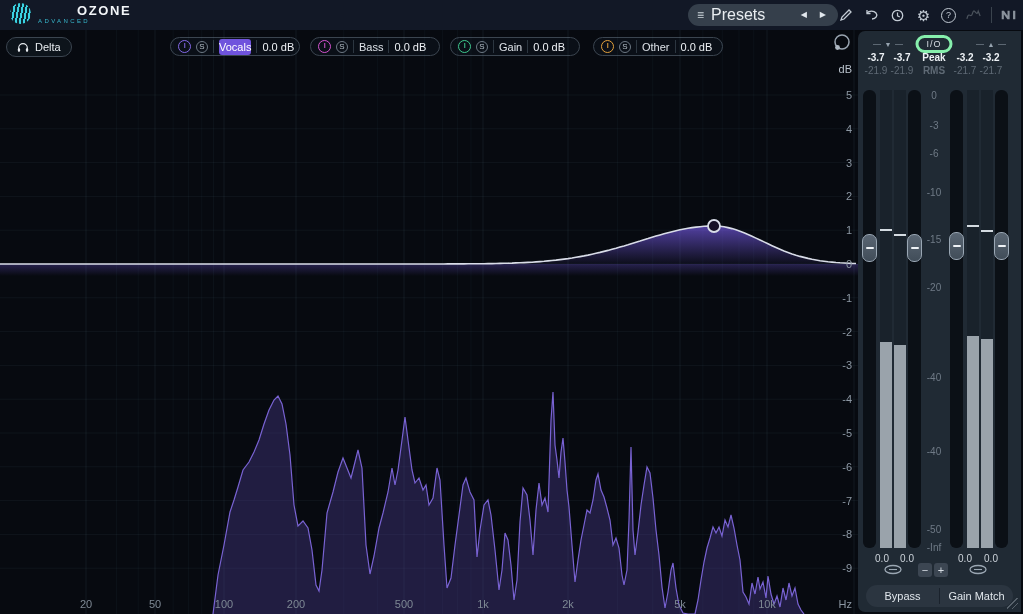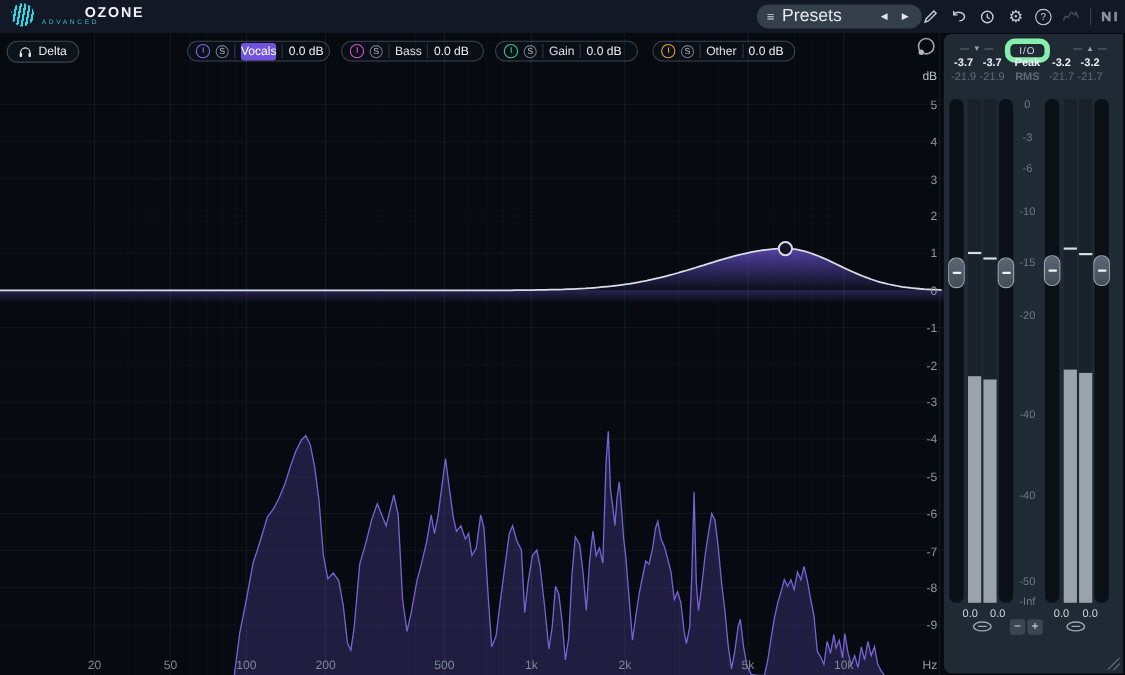--- a/index.html
+++ b/index.html
@@ -30,21 +30,21 @@
   .bname.active{background:#6f53dd;color:#fff;}
   .bgain{color:#eef1f5;font-size:11px;width:44px;text-align:left;flex:none;}
   .listen{position:absolute;left:831px;top:31px;}
   
   #spec-svg{position:absolute;left:0;top:30px;}
   
   #io-panel{position:absolute;left:858px;top:31px;width:163px;height:581px;background:#202a34;border-radius:7px 0 0 7px;}
   .collapse{position:absolute;top:10px;display:flex;align-items:center;gap:4px;width:46px;justify-content:center;}
   .dash{width:8px;height:1px;background:#5c6772;}
   .tri{font-size:7px;color:#97a4b0;line-height:1;}
-  .io-pill{position:absolute;left:76px;transform:translateX(-50%);top:4px;border:5px solid #86efac;border-radius:9px;padding:1px 8px;font-size:9px;color:#d6dce3;letter-spacing:1px;}
+  .io-pill{position:absolute;left:76px;transform:translateX(-50%);top:4px;border:3px solid #86efac;border-radius:9px;padding:1px 8px;font-size:9px;color:#d6dce3;letter-spacing:1px;}
   .io-center-label{position:absolute;left:76px;transform:translateX(-50%);font-size:10px;font-weight:bold;color:#eef2f6;white-space:nowrap;}
   .io-center-label.rms{color:#5f6a75;}
   .io-num{position:absolute;transform:translateX(-50%);font-size:10px;font-weight:bold;color:#eef2f6;white-space:nowrap;}
   .io-num.rms{color:#5f6a75;font-weight:normal;}
   .io-num.gain{color:#ccd3da;font-weight:normal;}
   .fader-track{position:absolute;width:13px;background:#0b1016;border-radius:6px;top:59px;height:458px;}
   .fader-handle{position:absolute;width:15px;height:28px;background:linear-gradient(#5a6673,#414d59);border:1px solid #9aa7b4;border-radius:7px;box-sizing:border-box;}
   .fader-handle::after{content:"";position:absolute;left:50%;top:50%;transform:translate(-50%,-50%);width:8px;height:2px;background:#eef2f6;border-radius:1px;}
   .meter-track{position:absolute;width:12px;top:59px;height:458px;background:#19222b;}
   .meter-fill{position:absolute;width:12px;background:#9aa3ab;}
@@ -327,15 +327,20 @@
         <line x1="6" y1="5.5" x2="14" y2="5.5" stroke="#9aa6b2" stroke-width="1.1"></line>
       </svg>
     <svg class="link-svg" style="left:120px" width="20" height="11" viewBox="0 0 20 11">
         <ellipse cx="10" cy="5.5" rx="8" ry="4" fill="none" stroke="#9aa6b2" stroke-width="1.3"></ellipse>
         <line x1="6" y1="5.5" x2="14" y2="5.5" stroke="#9aa6b2" stroke-width="1.1"></line>
       </svg>
 
     <div class="step-btn" style="left:60px">−</div>
     <div class="step-btn" style="left:76px">+</div>
 
+    <div class="bypass-wrap">
+      <div class="bypass-btn">Bypass</div>
+      <div class="bypass-div"></div>
+      <div class="bypass-btn">Gain Match</div>
+    </div>
     <div class="grip"></div>
   </div>
 </div>
 
 </body></html>

